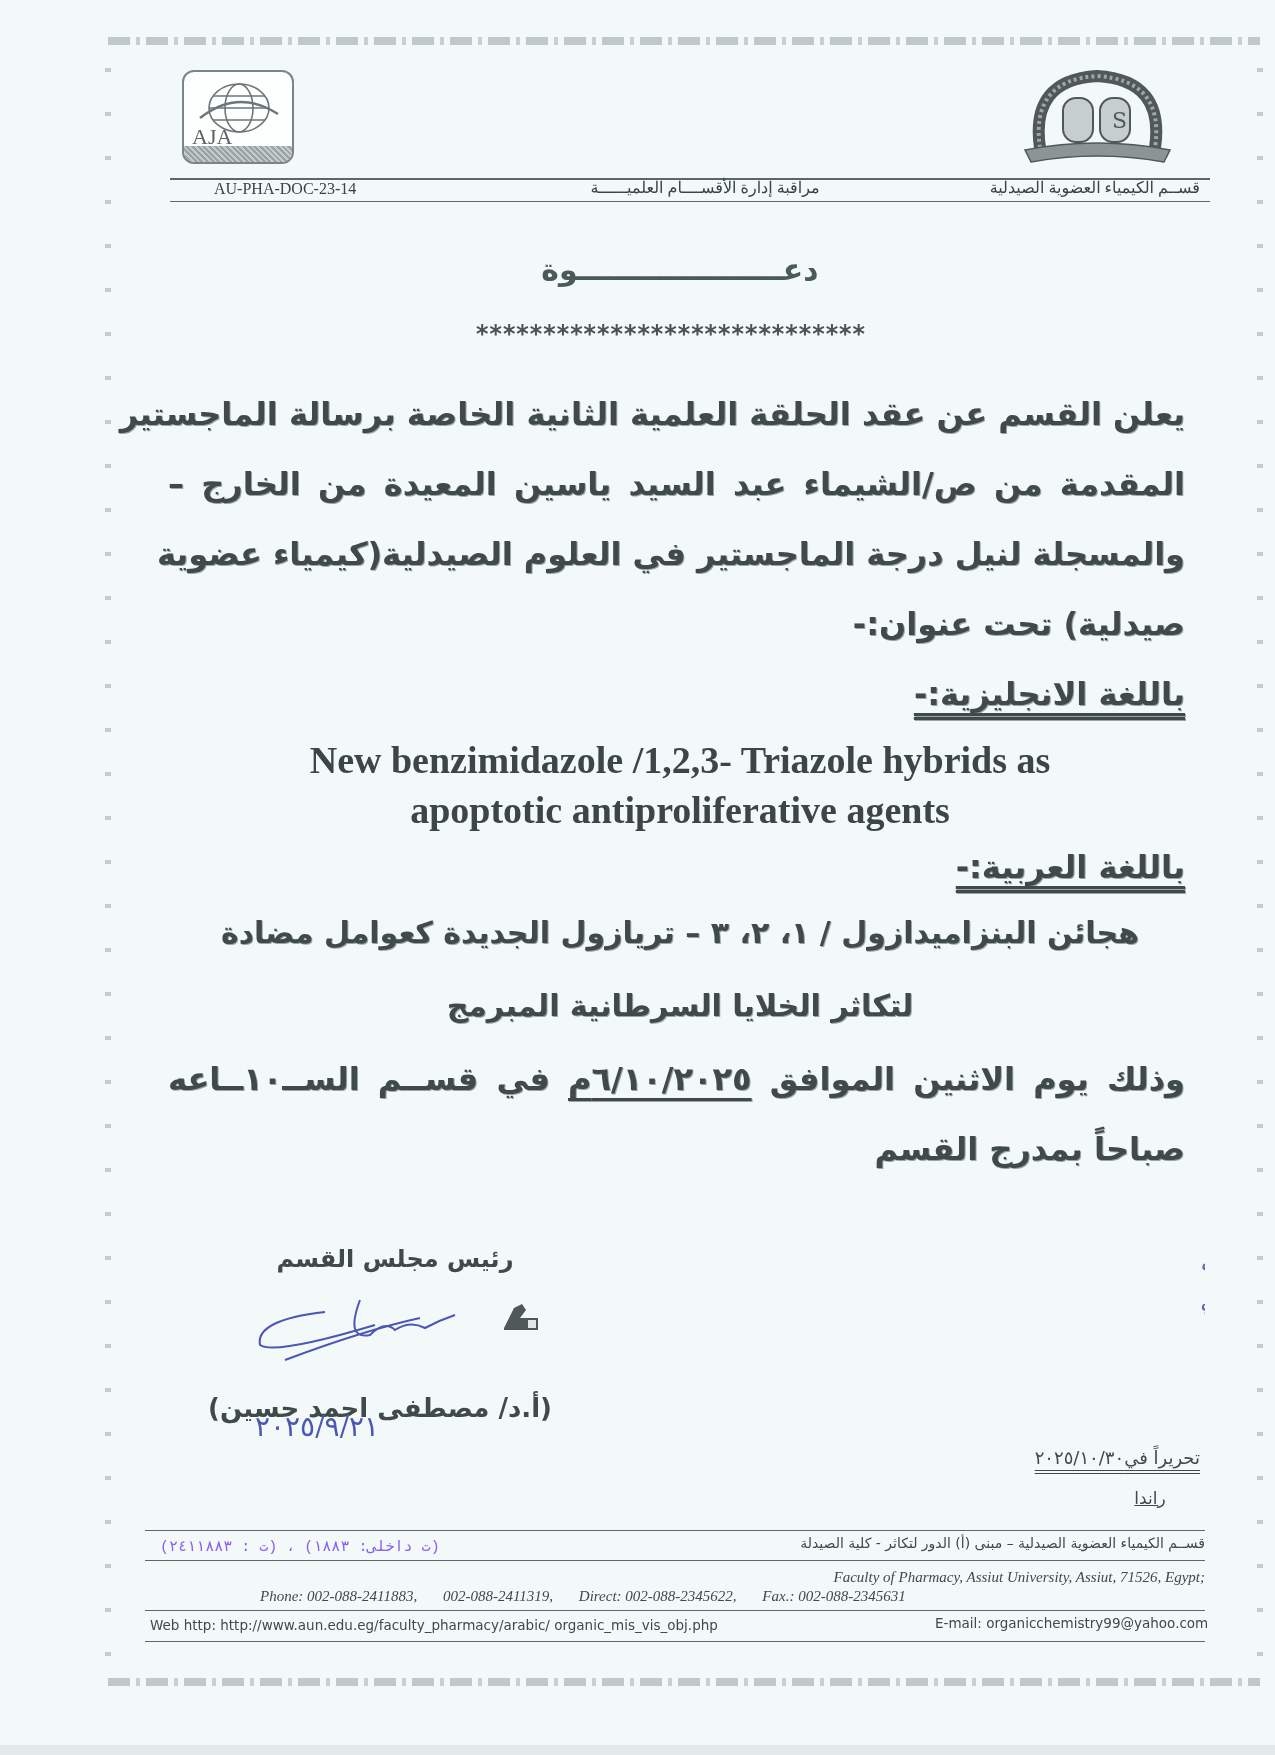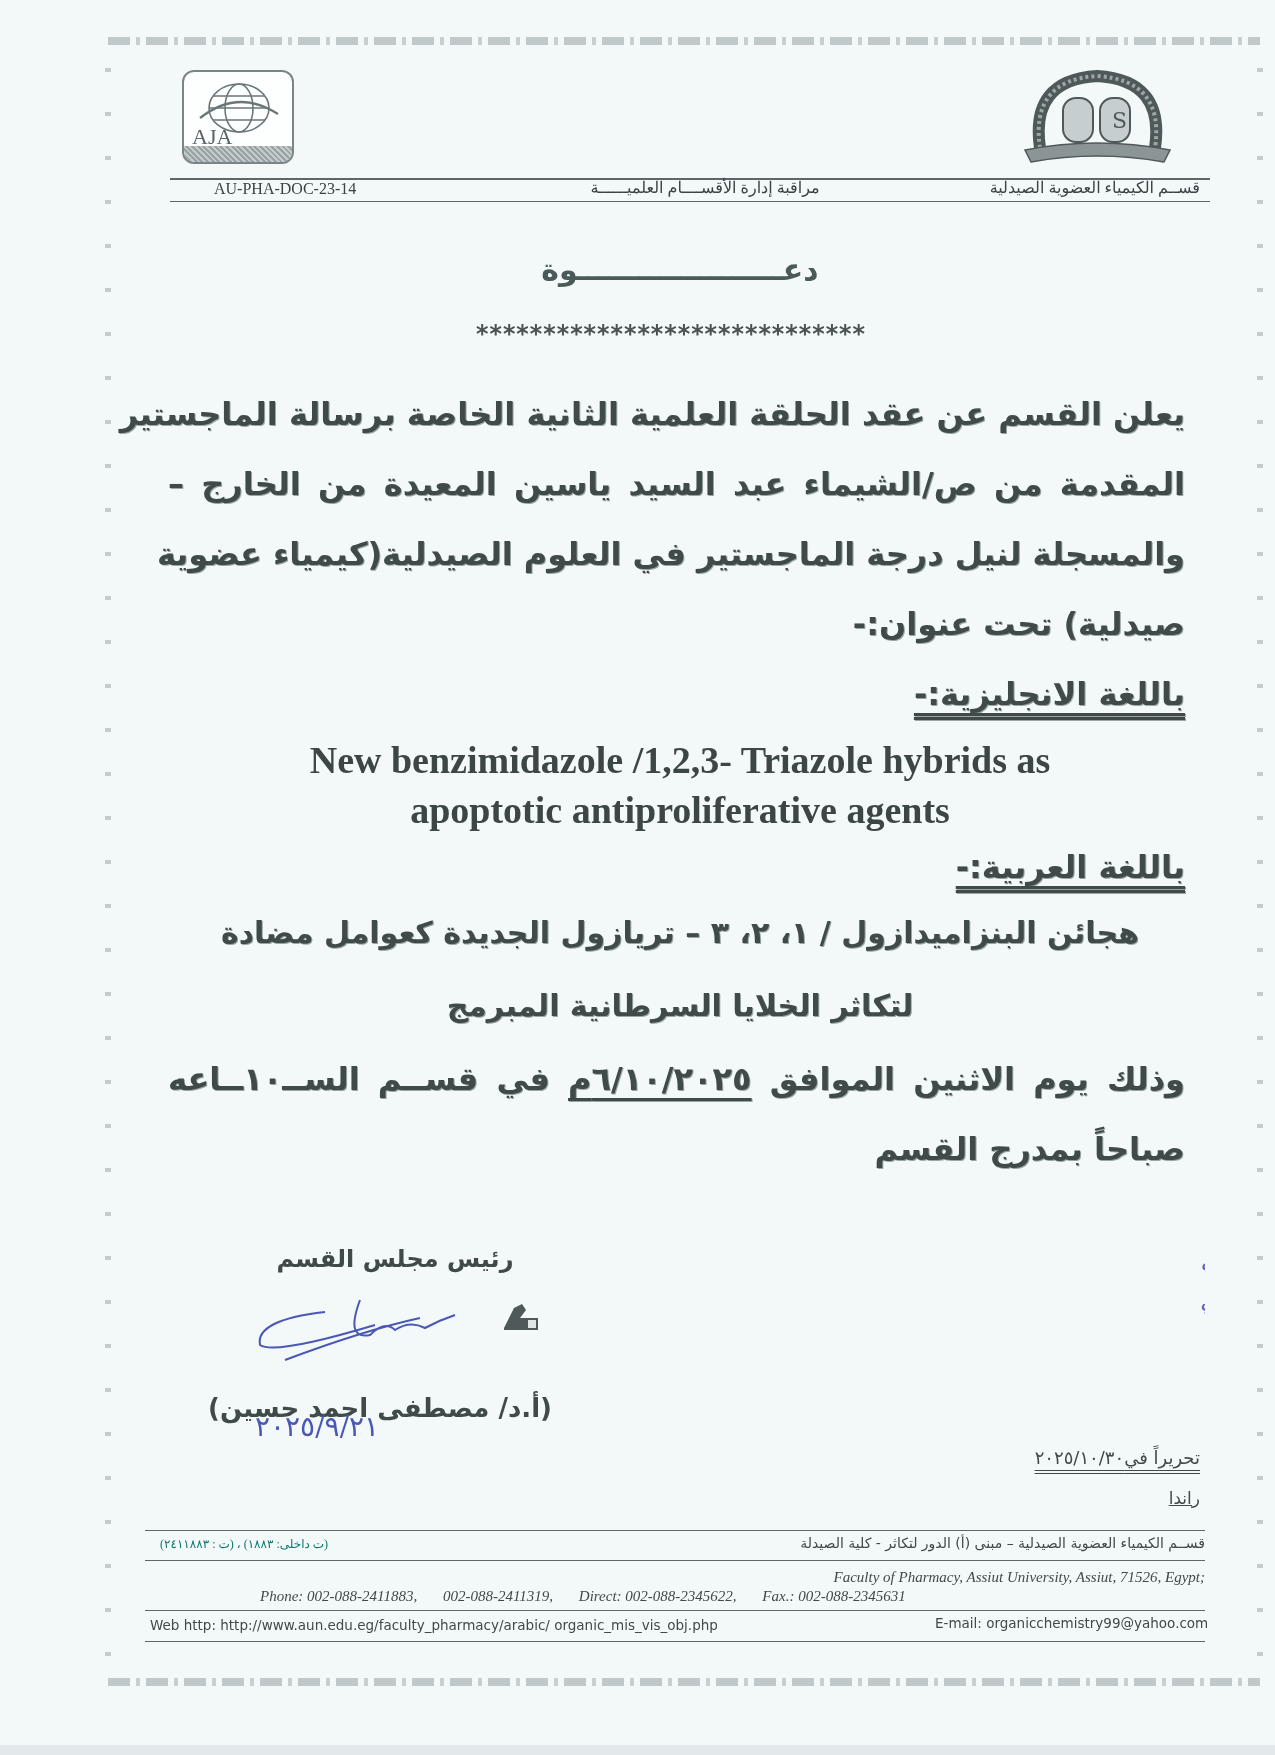--- a/index.html
+++ b/index.html
@@ -107,29 +107,29 @@
   }
   .sig-scribble { position: absolute; left: 245px; top: 1290px; }
   .pen-icon { position: absolute; left: 500px; top: 1300px; }
   .supervisor-note { position: absolute; left: 975px; top: 1240px; }
   .issued-date {
     position: absolute; left: 990px; top: 1447px; width: 210px; text-align: right; direction: rtl;
     font-family: "DejaVu Sans", sans-serif; font-size: 18px; color: #3f4a49;
     text-decoration: underline; text-decoration-style: double; text-underline-offset: 6px;
   }
   .typist {
-    position: absolute; left: 1100px; top: 1488px; width: 100px; text-align: right; direction: rtl;
+    position: absolute; left: 1100px; top: 1488px; width: 100px; text-align: center; direction: rtl;
     font-family: "DejaVu Sans", sans-serif; font-size: 17px; color: #3f4a49; text-decoration: underline;
   }
 
   
   .f-rule { position: absolute; left: 145px; width: 1060px; height: 1px; background: #5d6769; }
   .footer-ar-left {
     position: absolute; left: 160px; top: 1537px; direction: rtl;
-    font-family: Liberation Serif, serif; font-size: 12px; color: #0f766e;
+    font-family: Liberation Mono, monospace; font-size: 15px; color: #8b5cf6;
   }
   .footer-ar-right {
     position: absolute; left: 640px; top: 1535px; width: 565px; text-align: right; direction: rtl;
     font-family: "DejaVu Sans", sans-serif; font-size: 14px; color: #3f4a49; white-space: nowrap;
   }
   .footer-address {
     position: absolute; left: 145px; top: 1569px; width: 1060px; text-align: right;
     font-family: "Liberation Serif", serif; font-style: italic; font-size: 15px; color: #3f4a49;
   }
   .footer-contacts {

